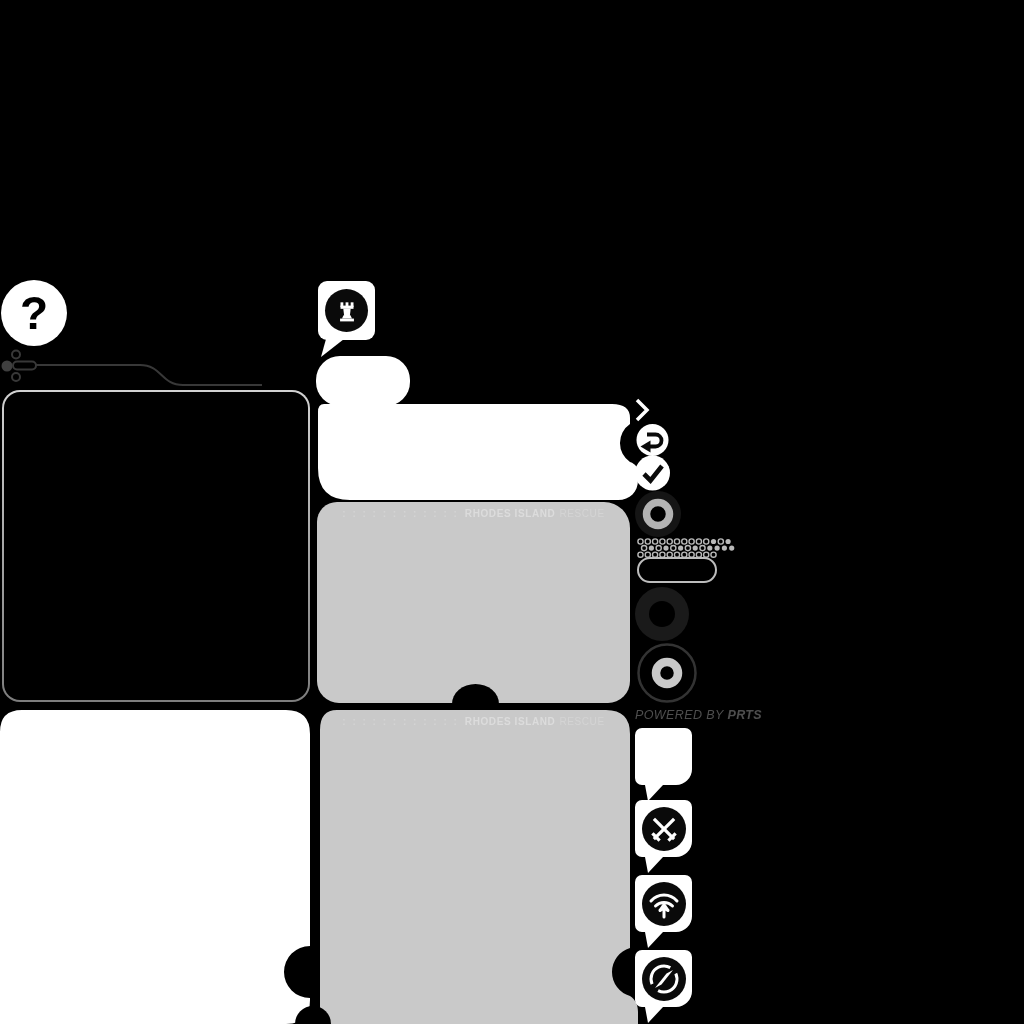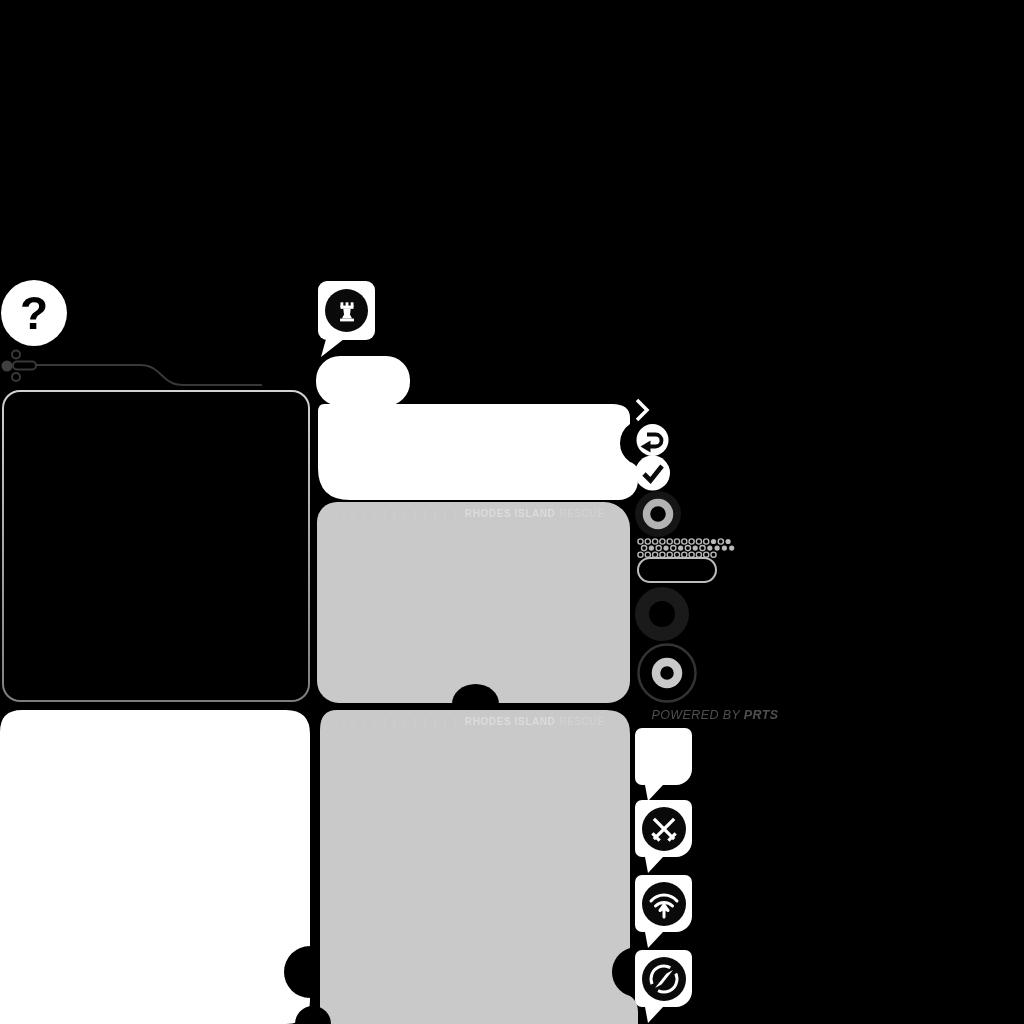--- a/index.html
+++ b/index.html
@@ -48,21 +48,21 @@
     left:452px;top:684px;width:47px;height:20px;background:#000;
     border-radius:50% 50% 0 0 / 100% 100% 0 0;
   }
   .bottom-gap-bump{left:295px;top:1006px;width:36px;height:36px;background:#000;border-radius:50%;}
   .pill-outline{
     left:637px;top:557px;width:76px;height:22px;border:2px solid var(--panel-border,#bdbdbd);
     border-radius:13px;background:transparent;
   }
   .powered{
     left:635px;top:708px;width:160px;font-style:italic;font-size:12.5px;
-    color:var(--powered-text,#4e4e4e);letter-spacing:.4px;white-space:nowrap;text-align:center;
+    color:var(--powered-text,#4e4e4e);letter-spacing:.4px;white-space:nowrap;
   }
   .powered .brand{font-weight:800;}
 
   
   .chat-bubble{width:57px;height:57px;background:var(--panel-white,#fff);border-radius:7px 7px 16px 7px;}
   .chat-bubble .icon-circle{
     position:absolute;left:6.5px;top:6.5px;width:44px;height:44px;border-radius:50%;background:#0a0a0a;
     display:flex;align-items:center;justify-content:center;
   }
   svg{display:block;}

